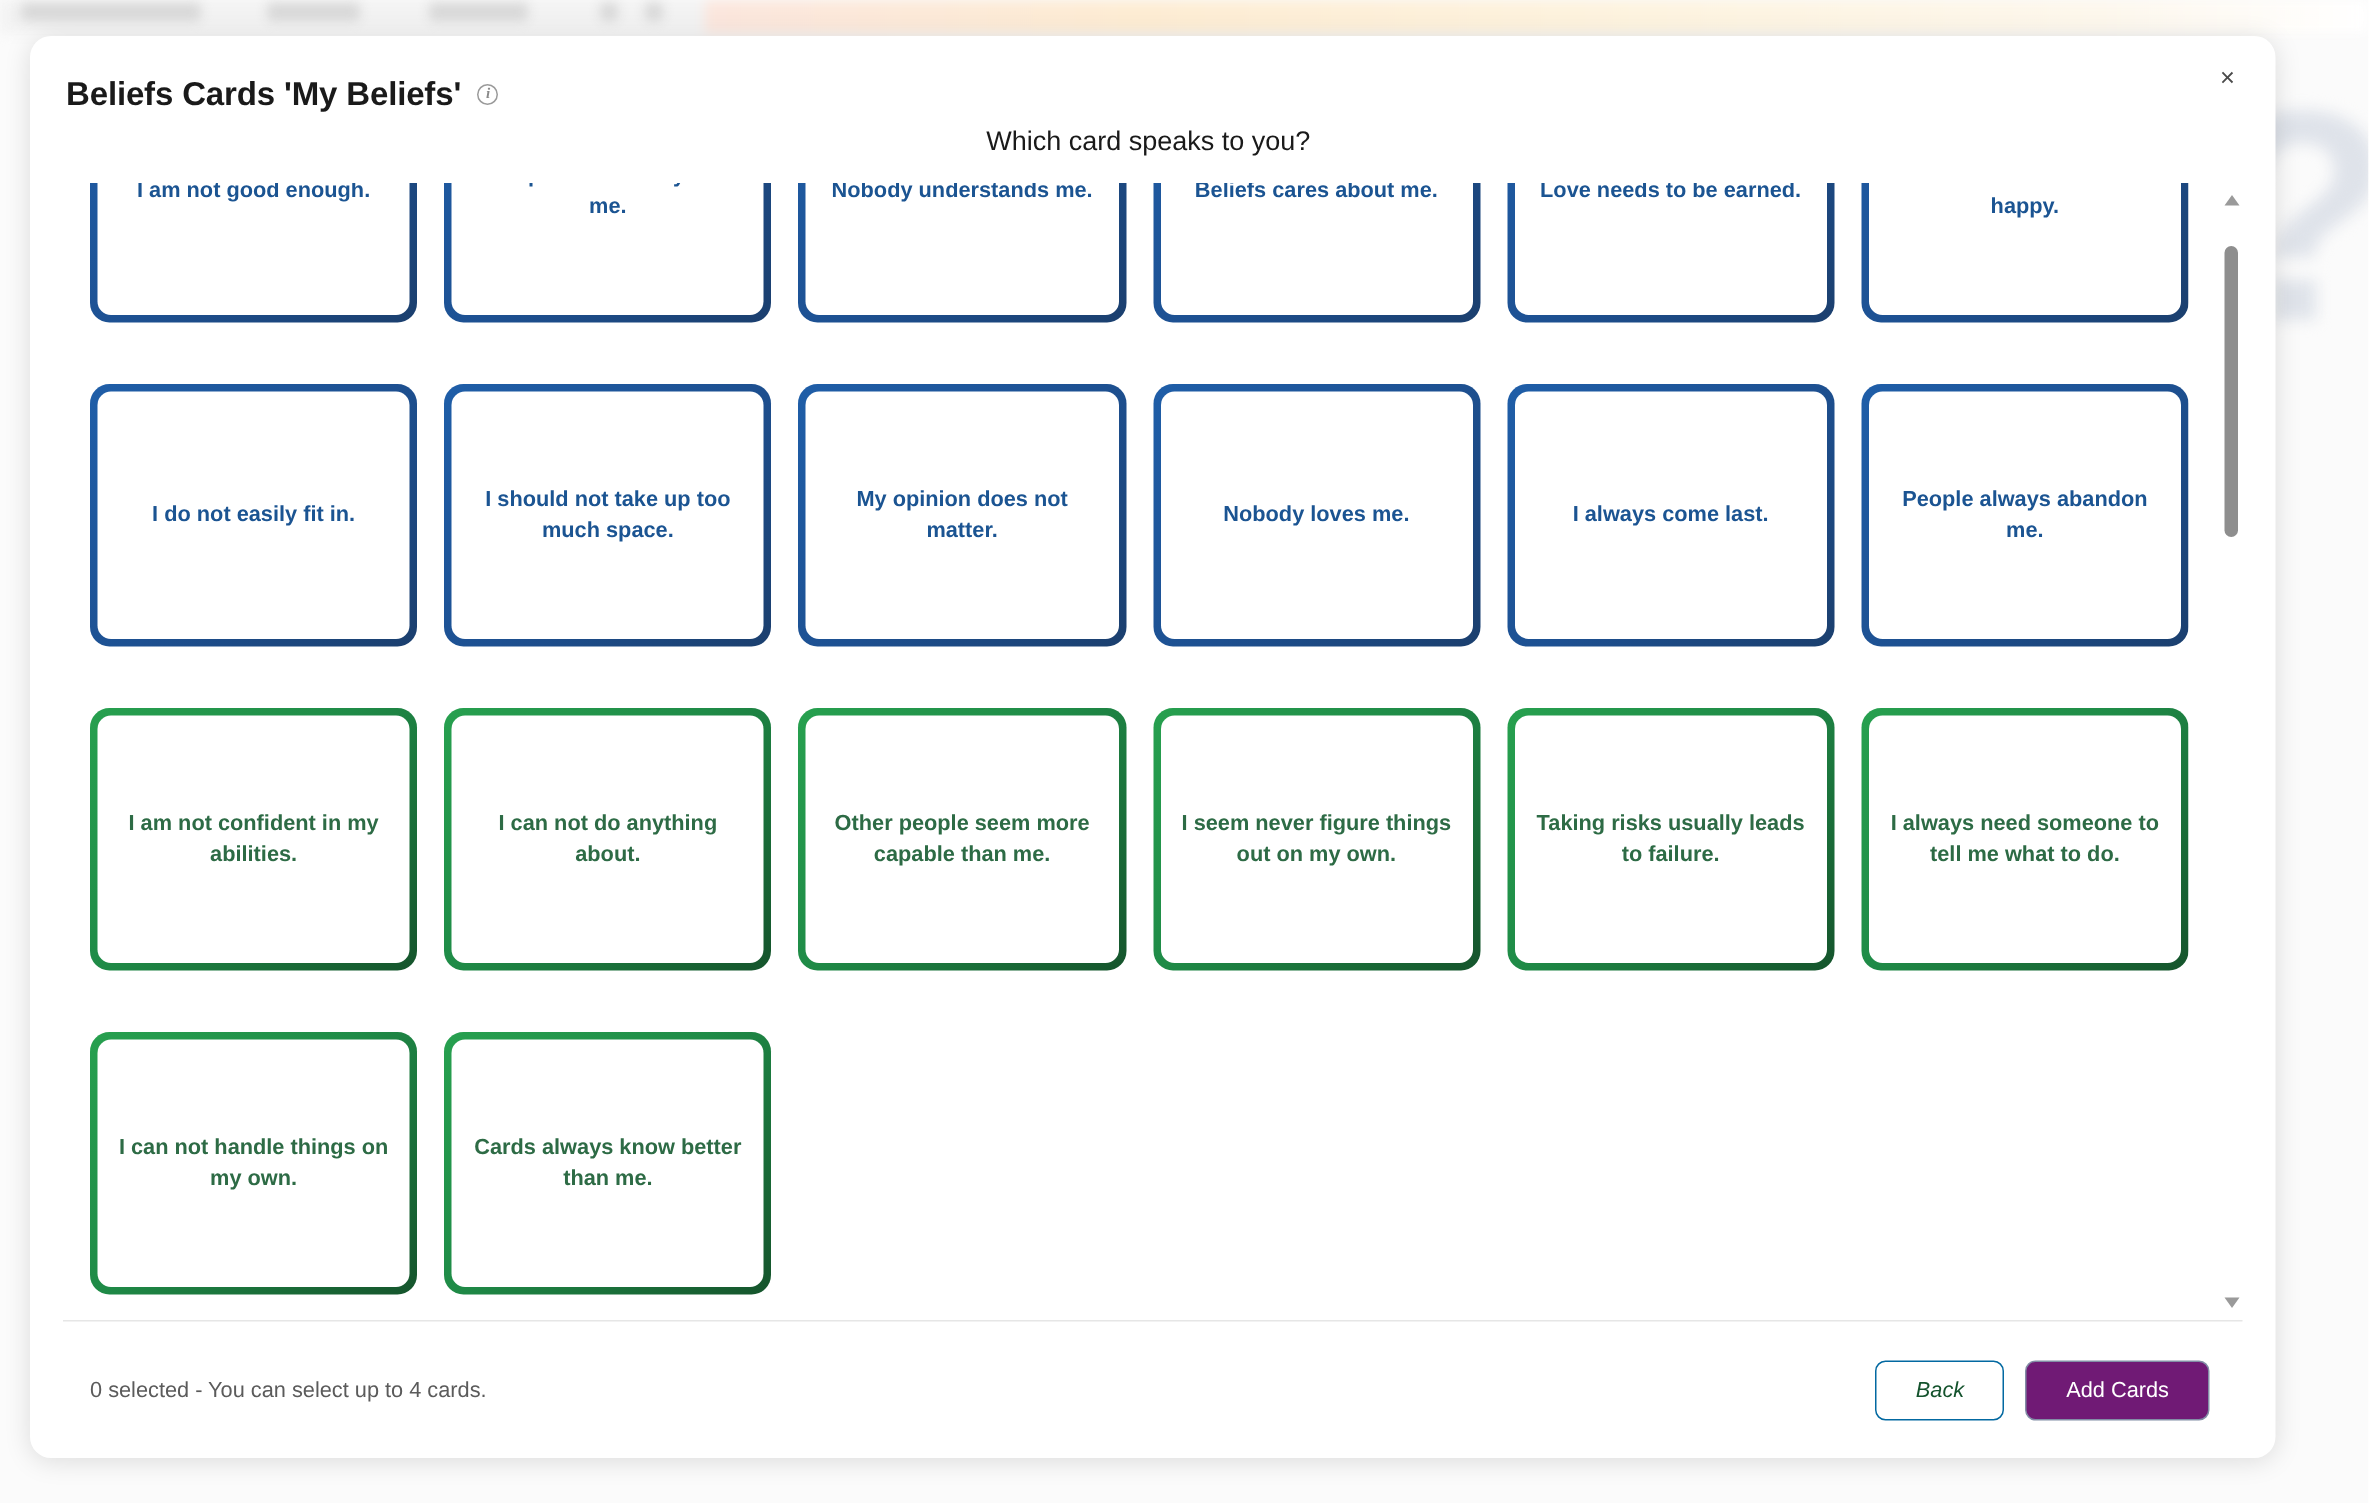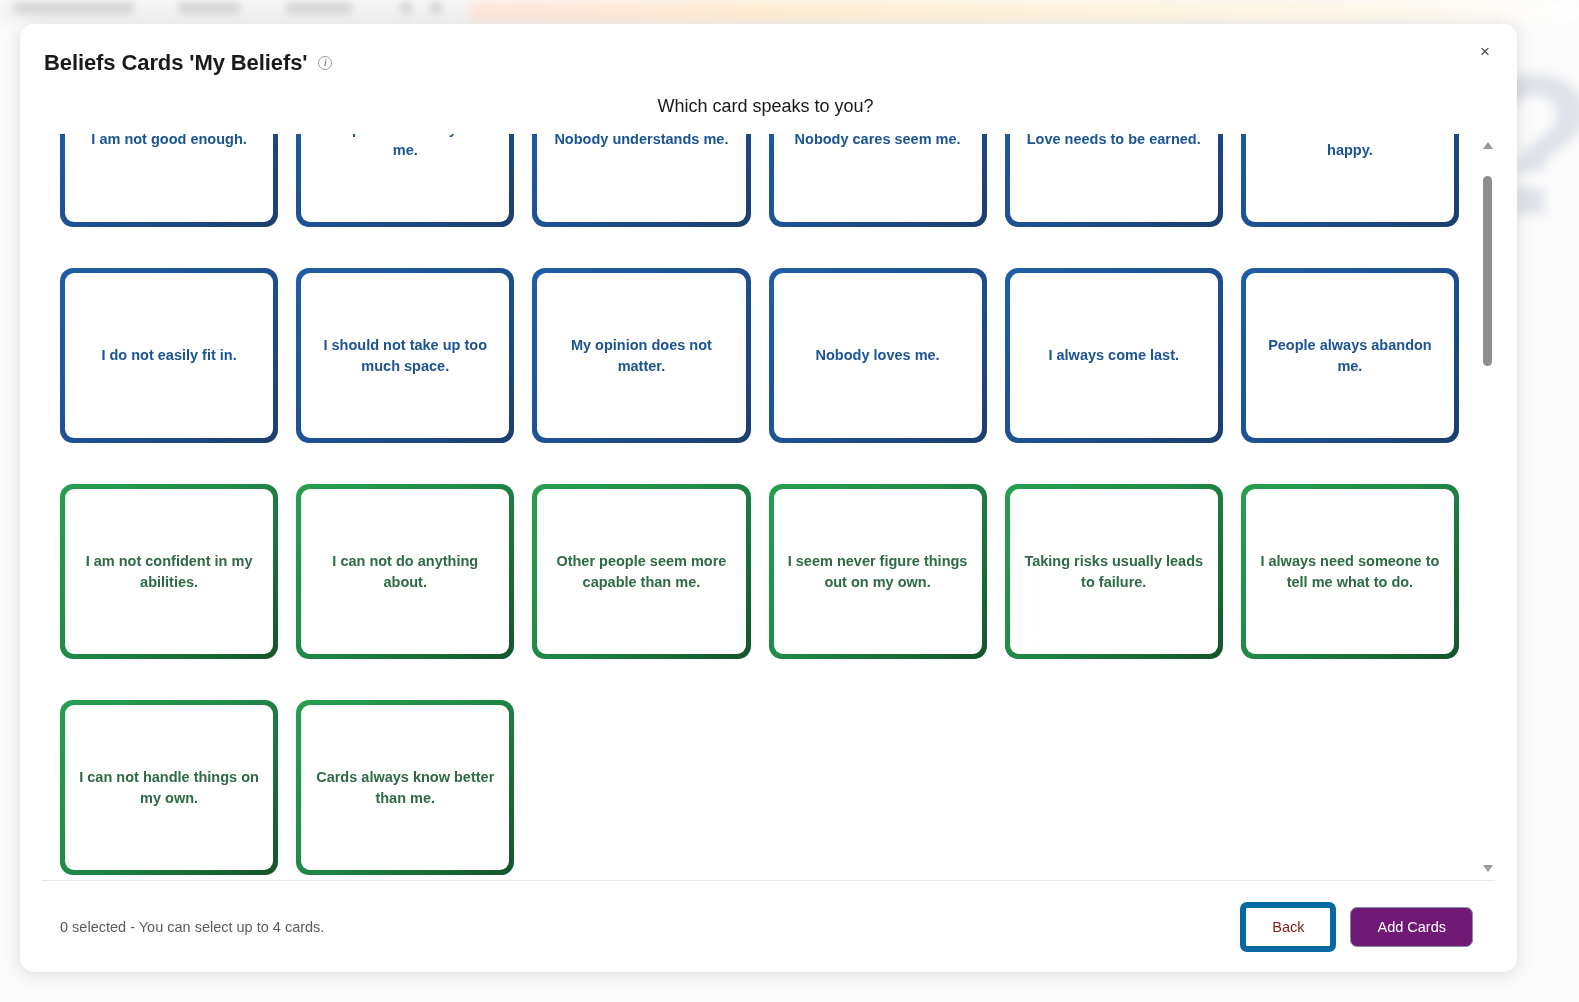--- a/index.html
+++ b/index.html
@@ -111,21 +111,21 @@
     line-height: 28px;
     text-align: center;
     cursor: pointer;
     border-radius: 4px;
   }
 
   .prompt {
     text-align: center;
     font-size: 18px;
     color: #1a1a1a;
-    margin-top: 20px;
+    margin-top: 8px;
     font-weight: 400;
   }
 
   
   .cards-viewport {
     position: relative;
     flex: 1 1 auto;
     margin: 17px 0 0 0;
     overflow: hidden;
   }
@@ -241,22 +241,23 @@
   .btn {
     font-size: 14.5px;
     font-weight: 400;
     border-radius: 7px;
     padding: 11px 26px;
     cursor: pointer;
     font-family: "Liberation Sans", sans-serif;
   }
   .btn-back {
     background: #ffffff;
-    border: 6px solid #0369a1;
-    color: #7f1d1d;
+    border: 1px solid #0369a1;
+    color: #14532d;
+    font-style: italic;
   }
   .btn-add {
     background: #701a75;
     border: 1px solid #828da6;
     color: #ffffff;
     cursor: default;
   }
 </style>
 </head>
 <body>
@@ -295,21 +296,21 @@
               <div class="card-text">People do not truly see me.</div>
             </div>
           </div>
           <div class="card blue">
             <div class="card-inner">
               <div class="card-text">Nobody understands me.</div>
             </div>
           </div>
           <div class="card blue">
             <div class="card-inner">
-              <div class="card-text">Nobody cares seem me.</div>
+              <div class="card-text">Beliefs cares about me.</div>
             </div>
           </div>
           <div class="card blue">
             <div class="card-inner">
               <div class="card-text">Love needs to be earned.</div>
             </div>
           </div>
           <div class="card blue">
             <div class="card-inner">
               <div class="card-text">I do not deserve to be happy.</div>

